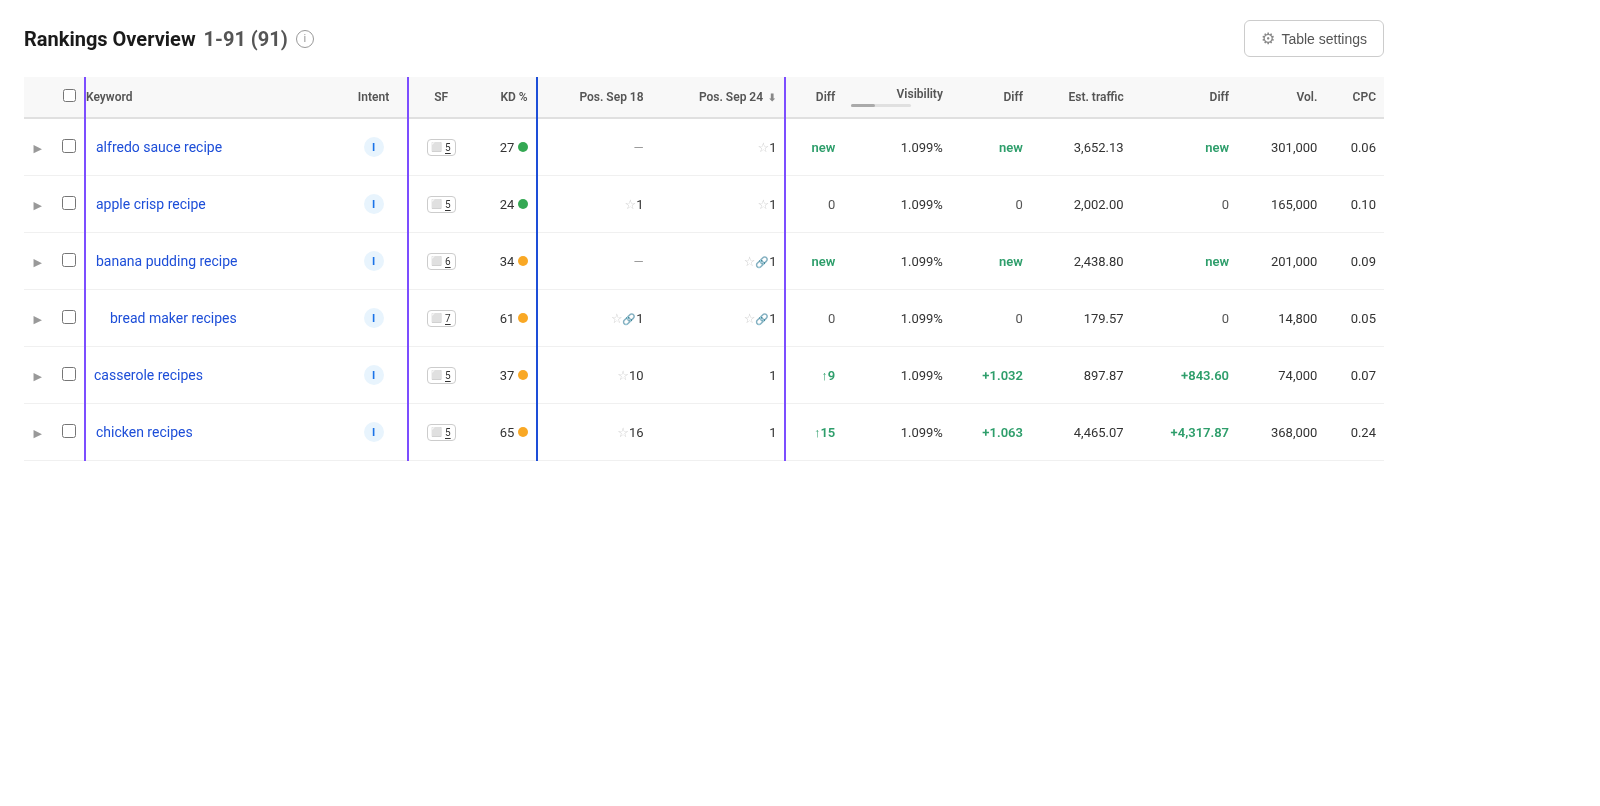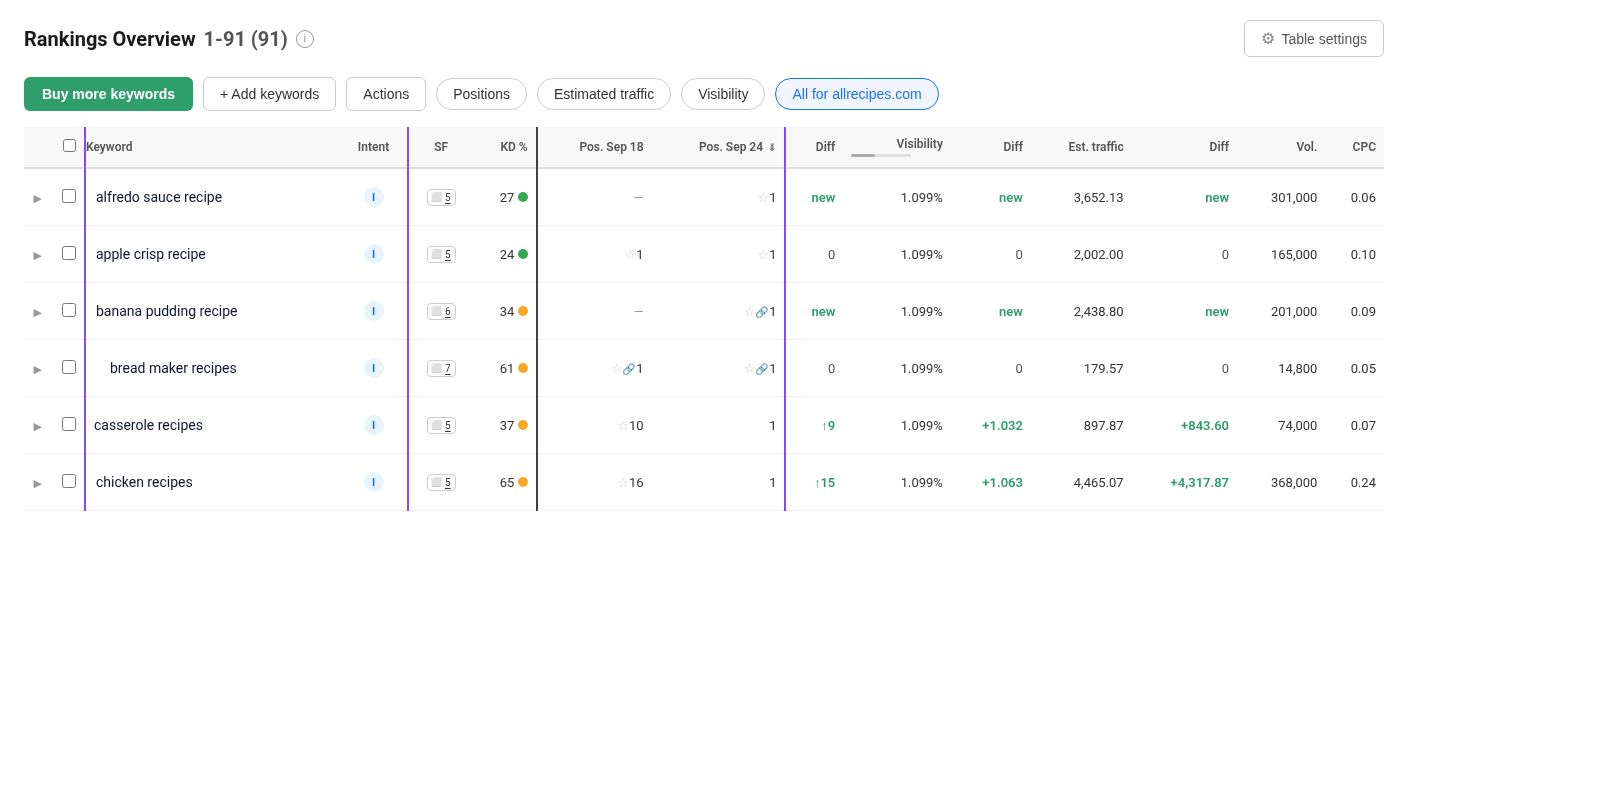--- a/index.html
+++ b/index.html
@@ -143,21 +143,21 @@
       vertical-align: middle;
       white-space: nowrap;
     }
     tbody td.left {
       text-align: left;
     }
     tbody td.center {
       text-align: center;
     }
     .keyword-link {
-      color: #0f172a;
+      color: #1d4ed8;
       text-decoration: none;
       font-size: 14px;
       cursor: pointer;
     }
     .expand-arrow {
       color: #999;
       cursor: pointer;
       font-size: 11px;
       padding-right: 4px;
     }
@@ -220,21 +220,21 @@
     }
     .diff-bar-fill {
       height: 3px;
       border-radius: 2px;
       background: #aaa;
     }
 
     
     .col-keyword { border-left: 2px solid #7c4dff; }
     .col-keyword-right { border-right: 2px solid #7c4dff; }
-    .col-pos-left { border-left: 2px solid #404040; text-align: right; }
+    .col-pos-left { border-left: 2px solid #1d4ed8; text-align: right; }
     .col-pos-right { border-right: 2px solid #7c4dff; }
 
     .header-checkbox-cell {
       width: 30px;
       text-align: center;
     }
     .header-expand-cell {
       width: 30px;
     }
 
@@ -262,29 +262,20 @@
       <span class="page-title">Rankings Overview</span>
       <span class="title-range">1-91 (91)</span>
       <span class="info-icon">i</span>
     </div>
     <button class="table-settings-btn">
       <span class="gear-icon">⚙</span>
       <span>Table settings</span>
     </button>
   </div>
 
-  <div class="toolbar">
-    <button class="btn-green">Buy more keywords</button>
-    <button class="btn-outline">+ Add keywords</button>
-    <button class="btn-outline">Actions</button>
-    <button class="btn-filter">Positions</button>
-    <button class="btn-filter">Estimated traffic</button>
-    <button class="btn-filter">Visibility</button>
-    <button class="btn-filter active">All for allrecipes.com</button>
-  </div>
 
   <div class="table-container">
     <table>
       <thead>
         <tr>
           <th class="header-expand-cell"></th>
           <th class="header-checkbox-cell center">
             <input type="checkbox" style="">
           </th>
           <th class="left col-keyword" style="min-width:180px; padding-left:0;">Keyword</th>

